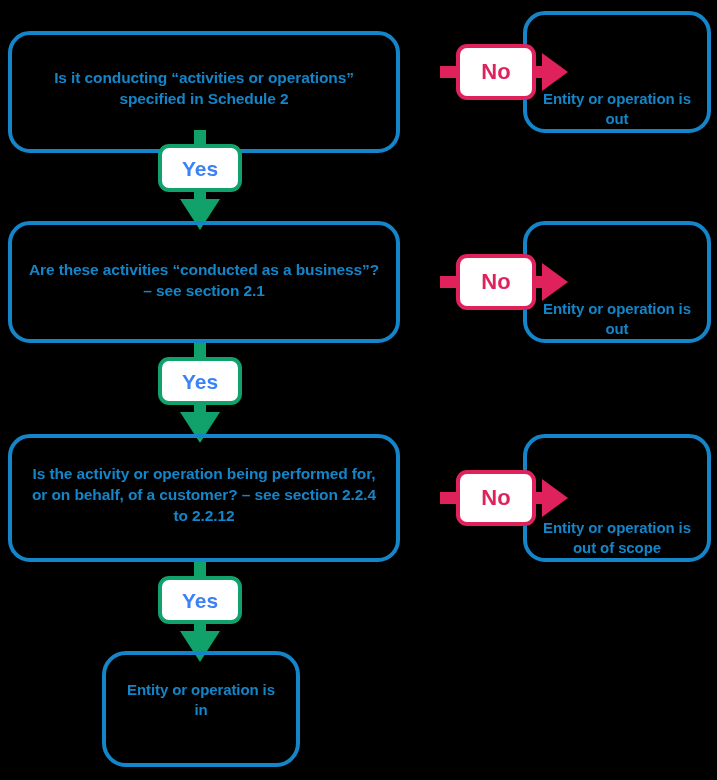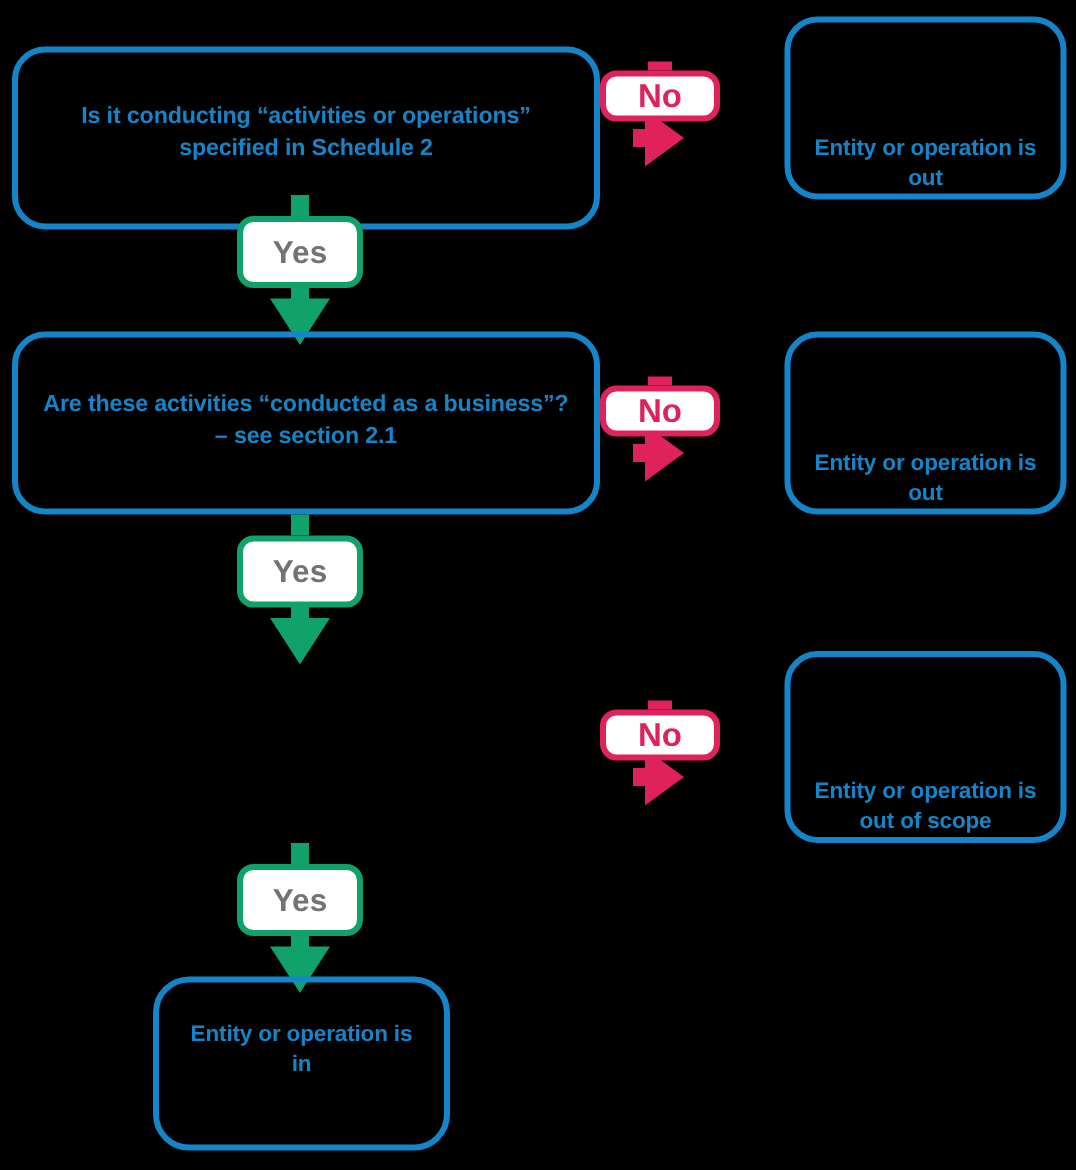--- a/index.html
+++ b/index.html
@@ -93,21 +93,21 @@
     box-sizing: border-box;
     border: 4px solid #10a26a;
     border-radius: 11px;
     background: #ffffff;
     display: flex;
     align-items: center;
     justify-content: center;
     z-index: 2;
   }
   .yes-pill .yes-label {
-    color: #737373;
+    color: #3b82f6;
     font-size: 21px;
     font-weight: bold;
     line-height: 1;
   }
   .yes-arrow-wrap {
     position: relative;
     width: 40px;
     height: 40px;
     margin-top: -2px;
   }
@@ -134,22 +134,23 @@
 
   #yes-1 { left: 148px; top: 130px; }
   #yes-2 { left: 148px; top: 343px; }
   #yes-3 { left: 148px; top: 562px; }
 
   
   .no-group {
     position: absolute;
     height: 62px;
     display: flex;
-    flex-direction: column;
-    align-items: center;
+    flex-direction: row;
+    align-items: center;
+    padding-left: 40px;
   }
   .no-stem-left {
     width: 16px;
     height: 12px;
     background: #e0225c;
   }
   .no-pill {
     width: 80px;
     height: 56px;
     box-sizing: border-box;
@@ -258,20 +259,23 @@
     <div class="yes-stem-top"></div>
     <div class="yes-pill">
       <span class="yes-label">Yes</span>
     </div>
     <div class="yes-arrow-wrap">
       <div class="yes-arrow-stem"></div>
       <div class="yes-arrow-head"></div>
     </div>
   </div>
 
+  <div class="node q-box" id="node-q3">
+    <div class="node-text">Is the activity or operation being performed for, or on behalf, of a customer? – see section 2.2.4 to 2.2.12</div>
+  </div>
 
   <div class="no-group" id="no-3">
     <div class="no-stem-left"></div>
     <div class="no-pill">
       <span class="no-label">No</span>
     </div>
     <div class="no-arrow-wrap">
       <div class="no-arrow-stem"></div>
       <div class="no-arrow-head"></div>
     </div>

